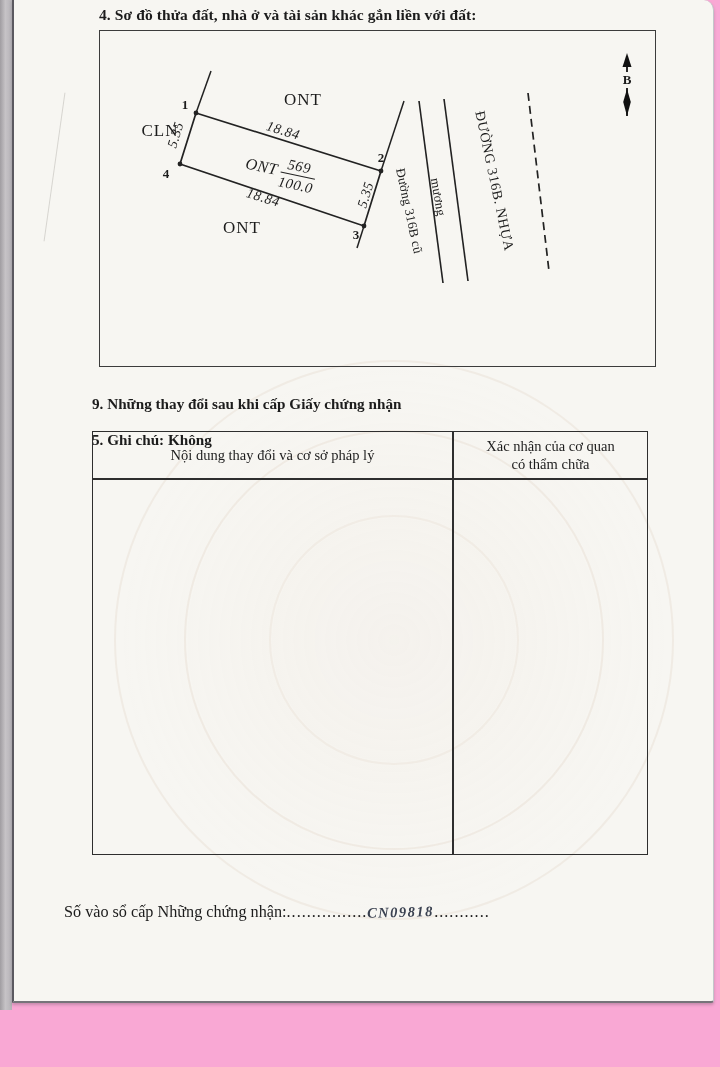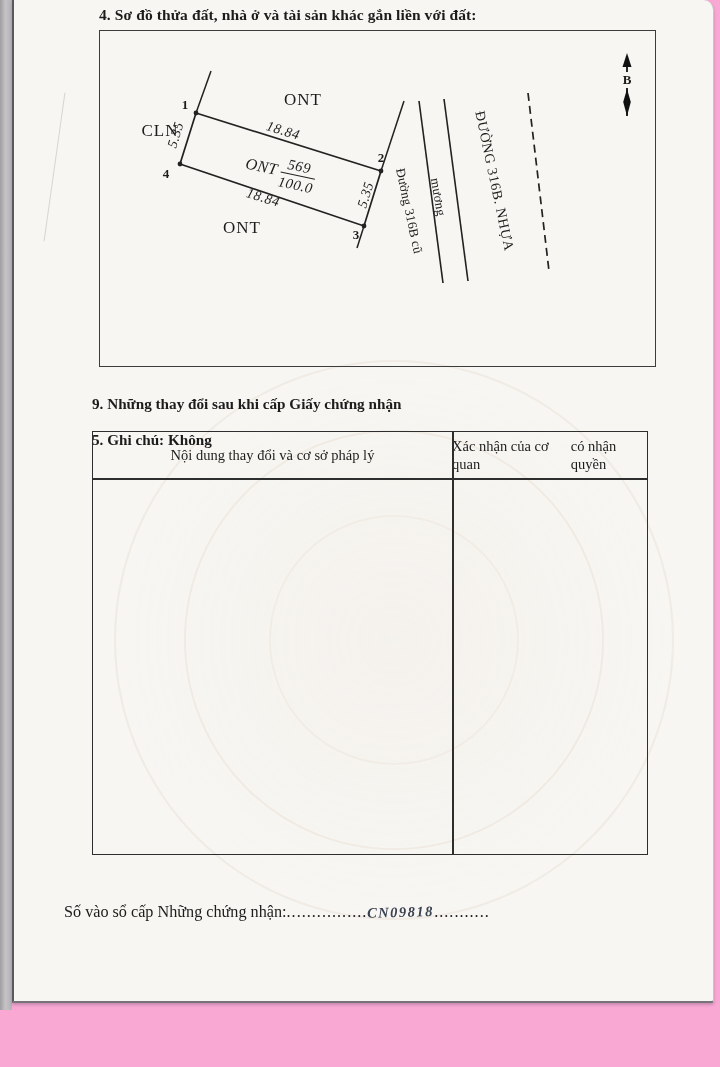--- a/index.html
+++ b/index.html
@@ -70,21 +70,21 @@
 
   
   .chg-table { position:absolute; left:92px; top:431px; width:556px; height:424px;
                border:1.6px solid #2e2e2e; }
   .chg-table .vline { position:absolute; left:359px; top:0; width:1.6px; height:100%; background:#2e2e2e; }
   .chg-table .hline { position:absolute; left:0; top:46px; width:100%; height:1.6px; background:#2e2e2e; }
   .chg-col1-h { position:absolute; left:0; top:0; width:359px; height:46px;
                 display:flex; align-items:center; justify-content:center;
                 font-size:14.5px; }
   .chg-col2-h { position:absolute; left:359px; top:0; width:197px; height:46px;
-                display:flex; align-items:center; justify-content:center;
+                display:flex; flex-direction:column; align-items:center; justify-content:center;
                 font-size:14.5px; line-height:1.25; }
 
   
   .registry { position:absolute; left:64px; top:903px; font-size:16.2px; }
   .registry .dots { letter-spacing:1px; }
   .registry .hand { font-family:"Liberation Serif", serif; font-style:italic; font-weight:bold;
                     font-size:14.5px; color:#3a4150; letter-spacing:1.5px;
                     display:inline-block; transform:rotate(-1.5deg); }
   .note { position:absolute; left:64px; top:944px; width:598px;
           font-size:13.9px; line-height:1.45; text-align:justify; }
@@ -156,21 +156,21 @@
     <div class="lbl road big rot78" style="left:394px; top:150px;">ĐƯỜNG 316B. NHỰA</div>
   </div>
 
   <div class="h-sec5">5. Ghi chú: Không</div>
   <div class="h-sec6">9. Những thay đổi sau khi cấp Giấy chứng nhận</div>
 
   <div class="chg-table">
     <div class="chg-col1-h">Nội dung thay đổi và cơ sở pháp lý</div>
     <div class="chg-col2-h">
       <span>Xác nhận của cơ quan</span>
-      <span>có nhận quyền</span>
+      <span>có thẩm chữa</span>
     </div>
     <div class="vline"></div>
     <div class="hline"></div>
   </div>
 
   <div class="registry"><span>Số vào sổ cấp Những chứng nhận:</span><span class="dots">................</span><span class="hand">CN09818</span><span class="dots">...........</span></div>
 
 
 </div>
 

